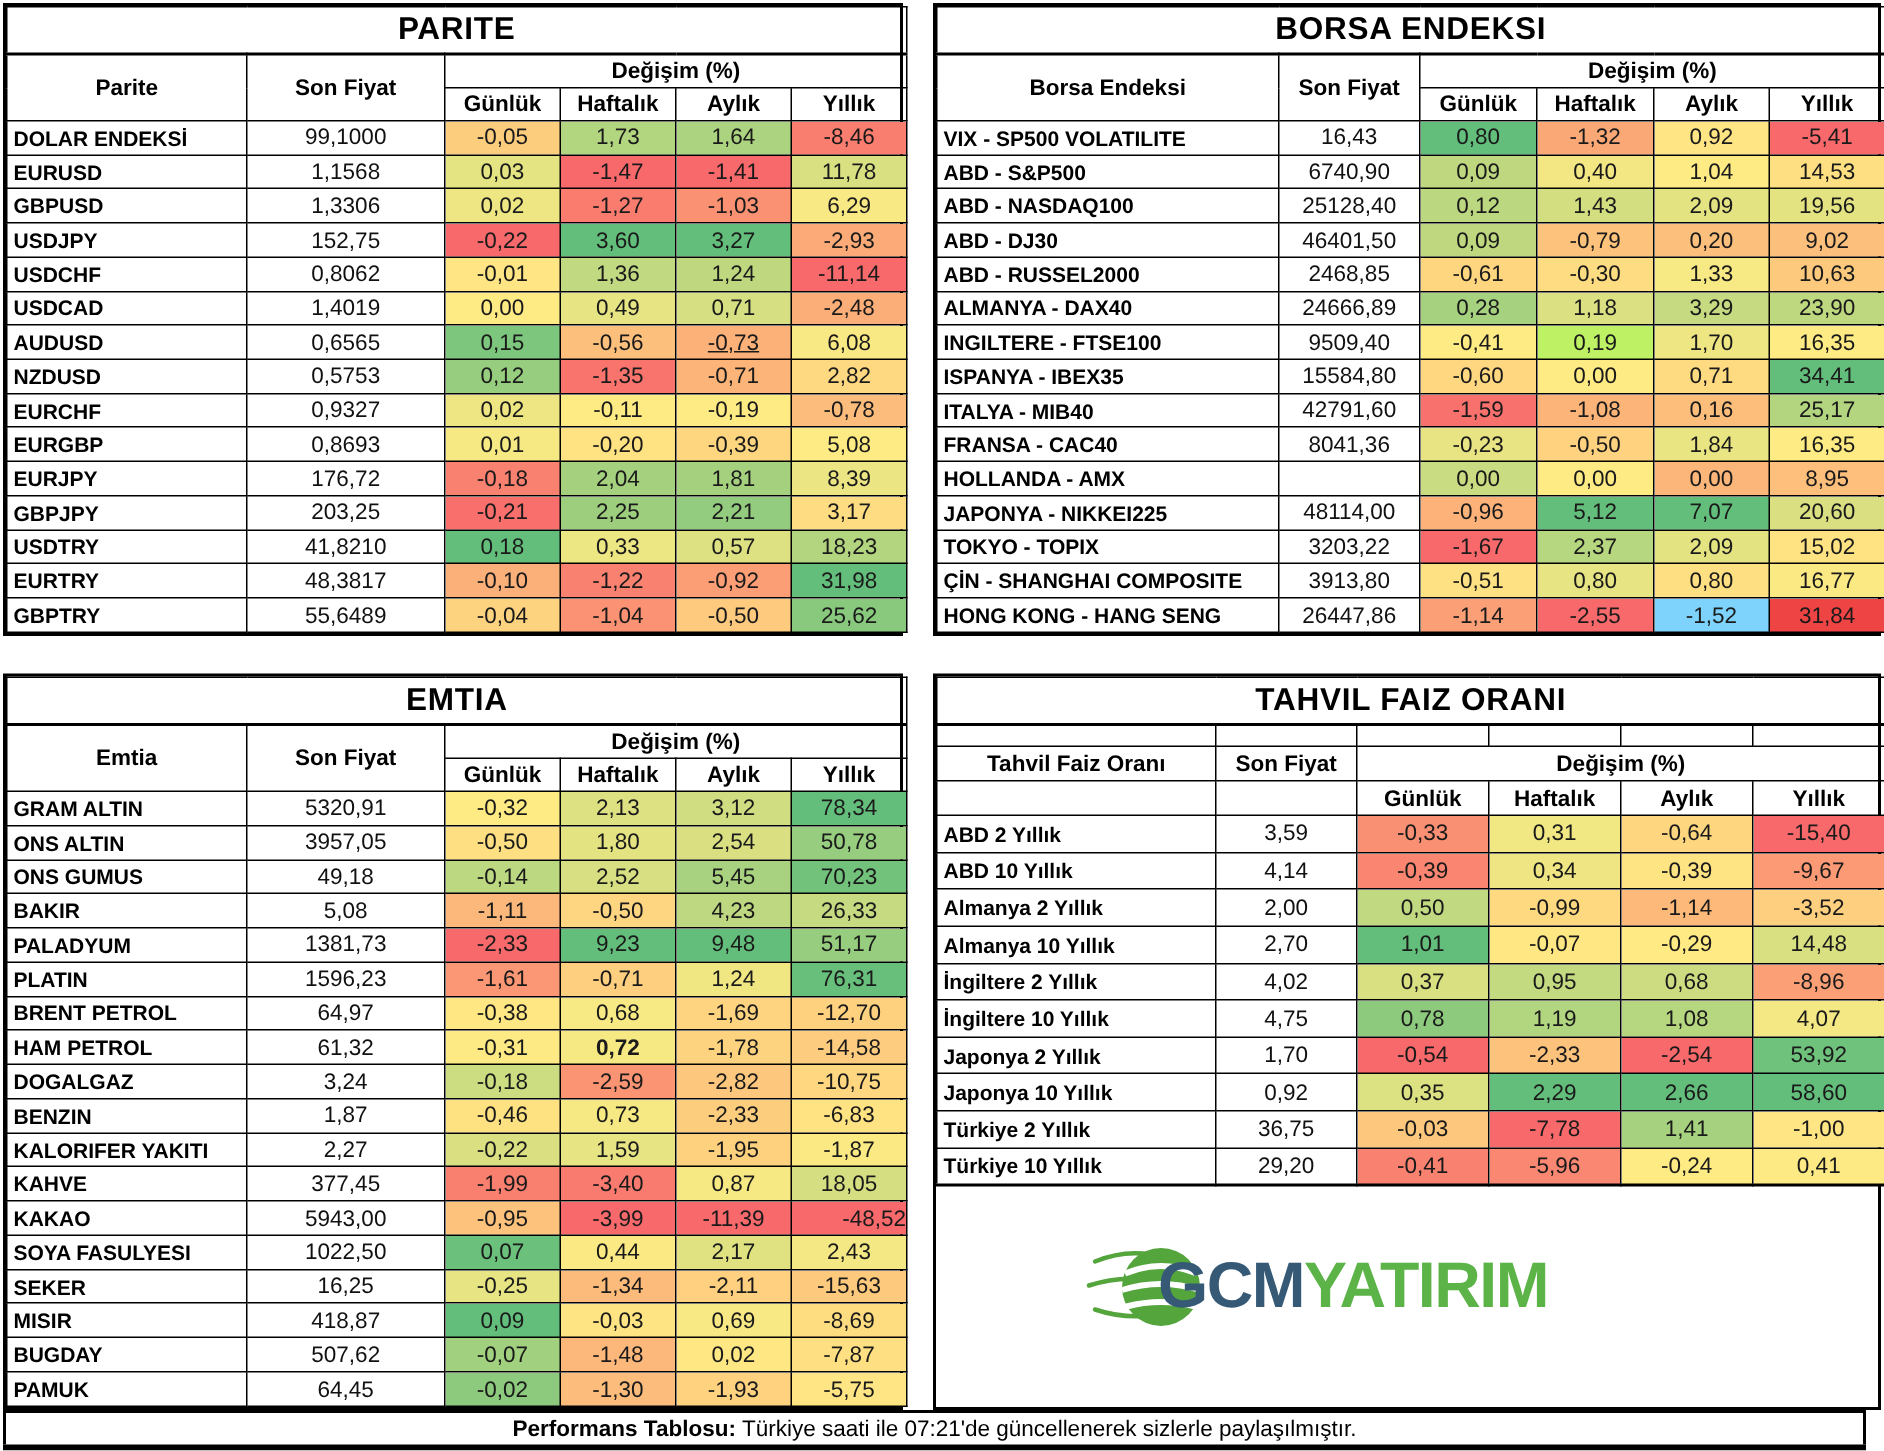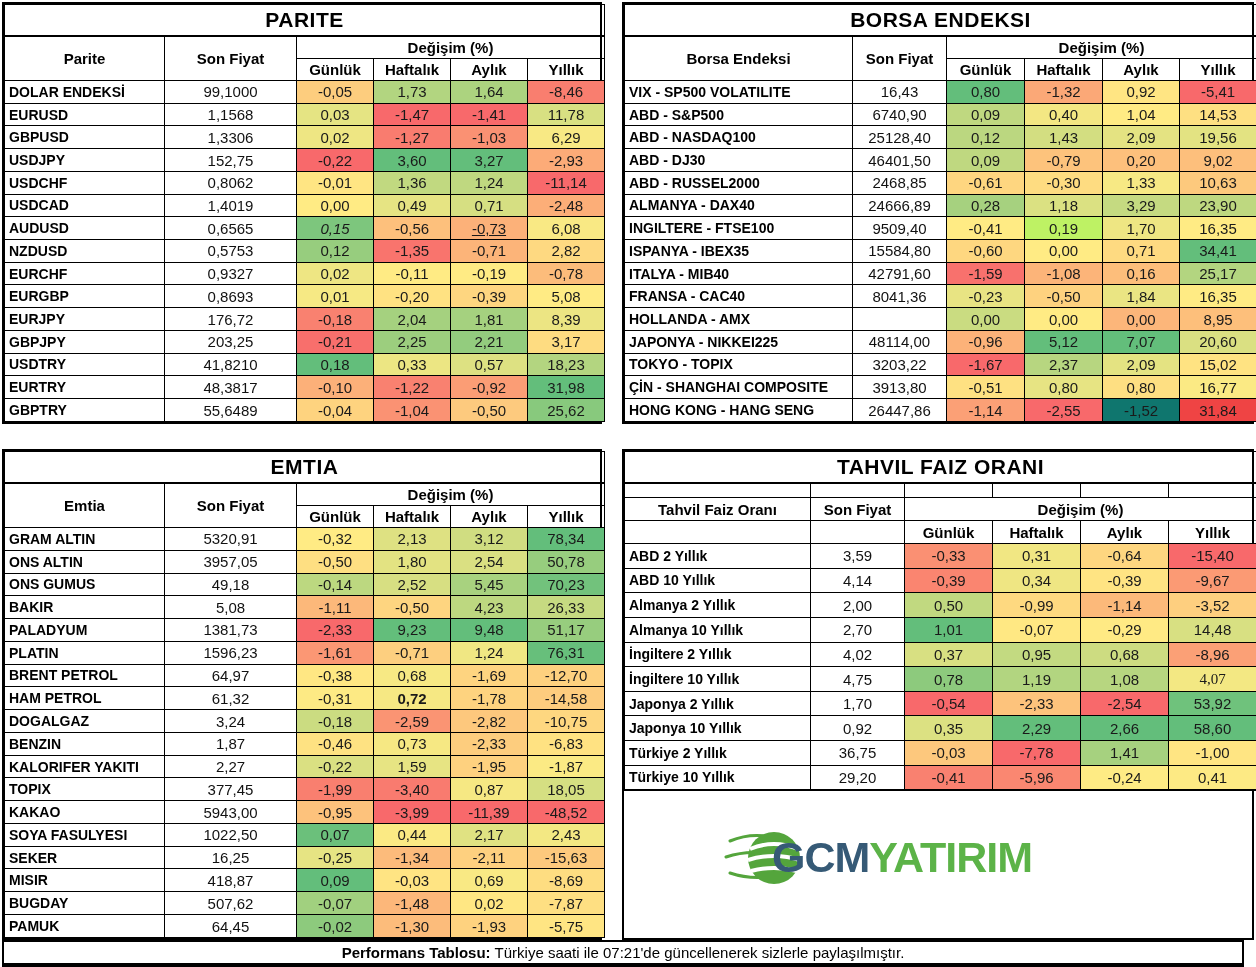--- a/index.html
+++ b/index.html
@@ -128,21 +128,21 @@
               <td class="name">USDCAD</td>
               <td class="price">1,4019</td>
               <td class="chg" style="background: rgb(255, 235, 132);">0,00</td>
               <td class="chg" style="background: rgb(230, 228, 131);">0,49</td>
               <td class="chg" style="background: rgb(214, 223, 130);">0,71</td>
               <td class="chg" style="background: rgb(252, 174, 120);">-2,48</td>
             </tr>
             <tr>
               <td class="name">AUDUSD</td>
               <td class="price">0,6565</td>
-              <td class="chg" style="background: rgb(125, 198, 125); font-style: italic;">0,15</td>
+              <td class="chg" style="background: rgb(125, 198, 125);">0,15</td>
               <td class="chg" style="background: rgb(253, 192, 124);">-0,56</td>
               <td class="chg" style="background: rgb(252, 177, 121); text-decoration: underline;">-0,73</td>
               <td class="chg" style="background: rgb(249, 233, 132);">6,08</td>
             </tr>
             <tr>
               <td class="name">NZDUSD</td>
               <td class="price">0,5753</td>
               <td class="chg" style="background: rgb(151, 205, 126);">0,12</td>
               <td class="chg" style="background: rgb(249, 116, 109);">-1,35</td>
               <td class="chg" style="background: rgb(252, 180, 121);">-0,71</td>
@@ -345,21 +345,21 @@
               <td class="chg" style="background: rgb(254, 225, 130);">-0,51</td>
               <td class="chg" style="background: rgb(231, 228, 131);">0,80</td>
               <td class="chg" style="background: rgb(254, 223, 130);">0,80</td>
               <td class="chg" style="background: rgb(251, 234, 132);">16,77</td>
             </tr>
             <tr>
               <td class="name">HONG KONG - HANG SENG</td>
               <td class="price">26447,86</td>
               <td class="chg" style="background: rgb(251, 160, 118);">-1,14</td>
               <td class="chg" style="background: rgb(248, 105, 107);">-2,55</td>
-              <td class="chg" style="background: #0f766e;">-1,52</td>
+              <td class="chg" style="background: #7dd3fc;">-1,52</td>
               <td class="chg" style="background: #ef4444;">31,84</td>
             </tr>
           </tbody>
       </table>
     </div>
 
     <div class="box">
       <table>
         <colgroup>
             <col style="width:160px">
@@ -468,34 +468,34 @@
             </tr>
             <tr>
               <td class="name">KALORIFER YAKITI</td>
               <td class="price">2,27</td>
               <td class="chg" style="background: rgb(218, 224, 130);">-0,22</td>
               <td class="chg" style="background: rgb(231, 228, 131);">1,59</td>
               <td class="chg" style="background: rgb(254, 209, 127);">-1,95</td>
               <td class="chg" style="background: rgb(251, 234, 132);">-1,87</td>
             </tr>
             <tr>
-              <td class="name">TOPIX</td>
+              <td class="name">KAHVE</td>
               <td class="price">377,45</td>
               <td class="chg" style="background: rgb(249, 127, 111);">-1,99</td>
               <td class="chg" style="background: rgb(249, 123, 111);">-3,40</td>
               <td class="chg" style="background: rgb(246, 232, 131);">0,87</td>
               <td class="chg" style="background: rgb(213, 223, 130);">18,05</td>
             </tr>
             <tr>
               <td class="name">KAKAO</td>
               <td class="price">5943,00</td>
               <td class="chg" style="background: rgb(253, 194, 124);">-0,95</td>
               <td class="chg" style="background: rgb(248, 105, 107);">-3,99</td>
               <td class="chg" style="background: rgb(248, 105, 107);">-11,39</td>
-              <td class="chg" style="background: rgb(248, 105, 107);">-48,52</td>
+              <td class="chg" style="background: rgb(248, 105, 107); text-align: right;">-48,52</td>
             </tr>
             <tr>
               <td class="name">SOYA FASULYESI</td>
               <td class="price">1022,50</td>
               <td class="chg" style="background: rgb(107, 192, 123);">0,07</td>
               <td class="chg" style="background: rgb(251, 234, 132);">0,44</td>
               <td class="chg" style="background: rgb(224, 226, 130);">2,17</td>
               <td class="chg" style="background: rgb(243, 232, 131);">2,43</td>
             </tr>
             <tr>
@@ -610,21 +610,21 @@
               <td class="chg" style="background: rgb(195, 218, 129);">0,95</td>
               <td class="chg" style="background: rgb(205, 220, 129);">0,68</td>
               <td class="chg" style="background: rgb(251, 160, 118);">-8,96</td>
             </tr>
             <tr>
               <td class="name">İngiltere 10 Yıllık</td>
               <td class="price">4,75</td>
               <td class="chg" style="background: rgb(141, 202, 125);">0,78</td>
               <td class="chg" style="background: rgb(178, 213, 128);">1,19</td>
               <td class="chg" style="background: rgb(183, 214, 128);">1,08</td>
-              <td class="chg" style="background: rgb(243, 232, 131); font-family: Liberation Serif, serif;">4,07</td>
+              <td class="chg" style="background: rgb(243, 232, 131);">4,07</td>
             </tr>
             <tr>
               <td class="name">Japonya 2 Yıllık</td>
               <td class="price">1,70</td>
               <td class="chg" style="background: rgb(248, 105, 107);">-0,54</td>
               <td class="chg" style="background: rgb(253, 195, 124);">-2,33</td>
               <td class="chg" style="background: rgb(248, 105, 107);">-2,54</td>
               <td class="chg" style="background: rgb(111, 194, 124);">53,92</td>
             </tr>
             <tr>

